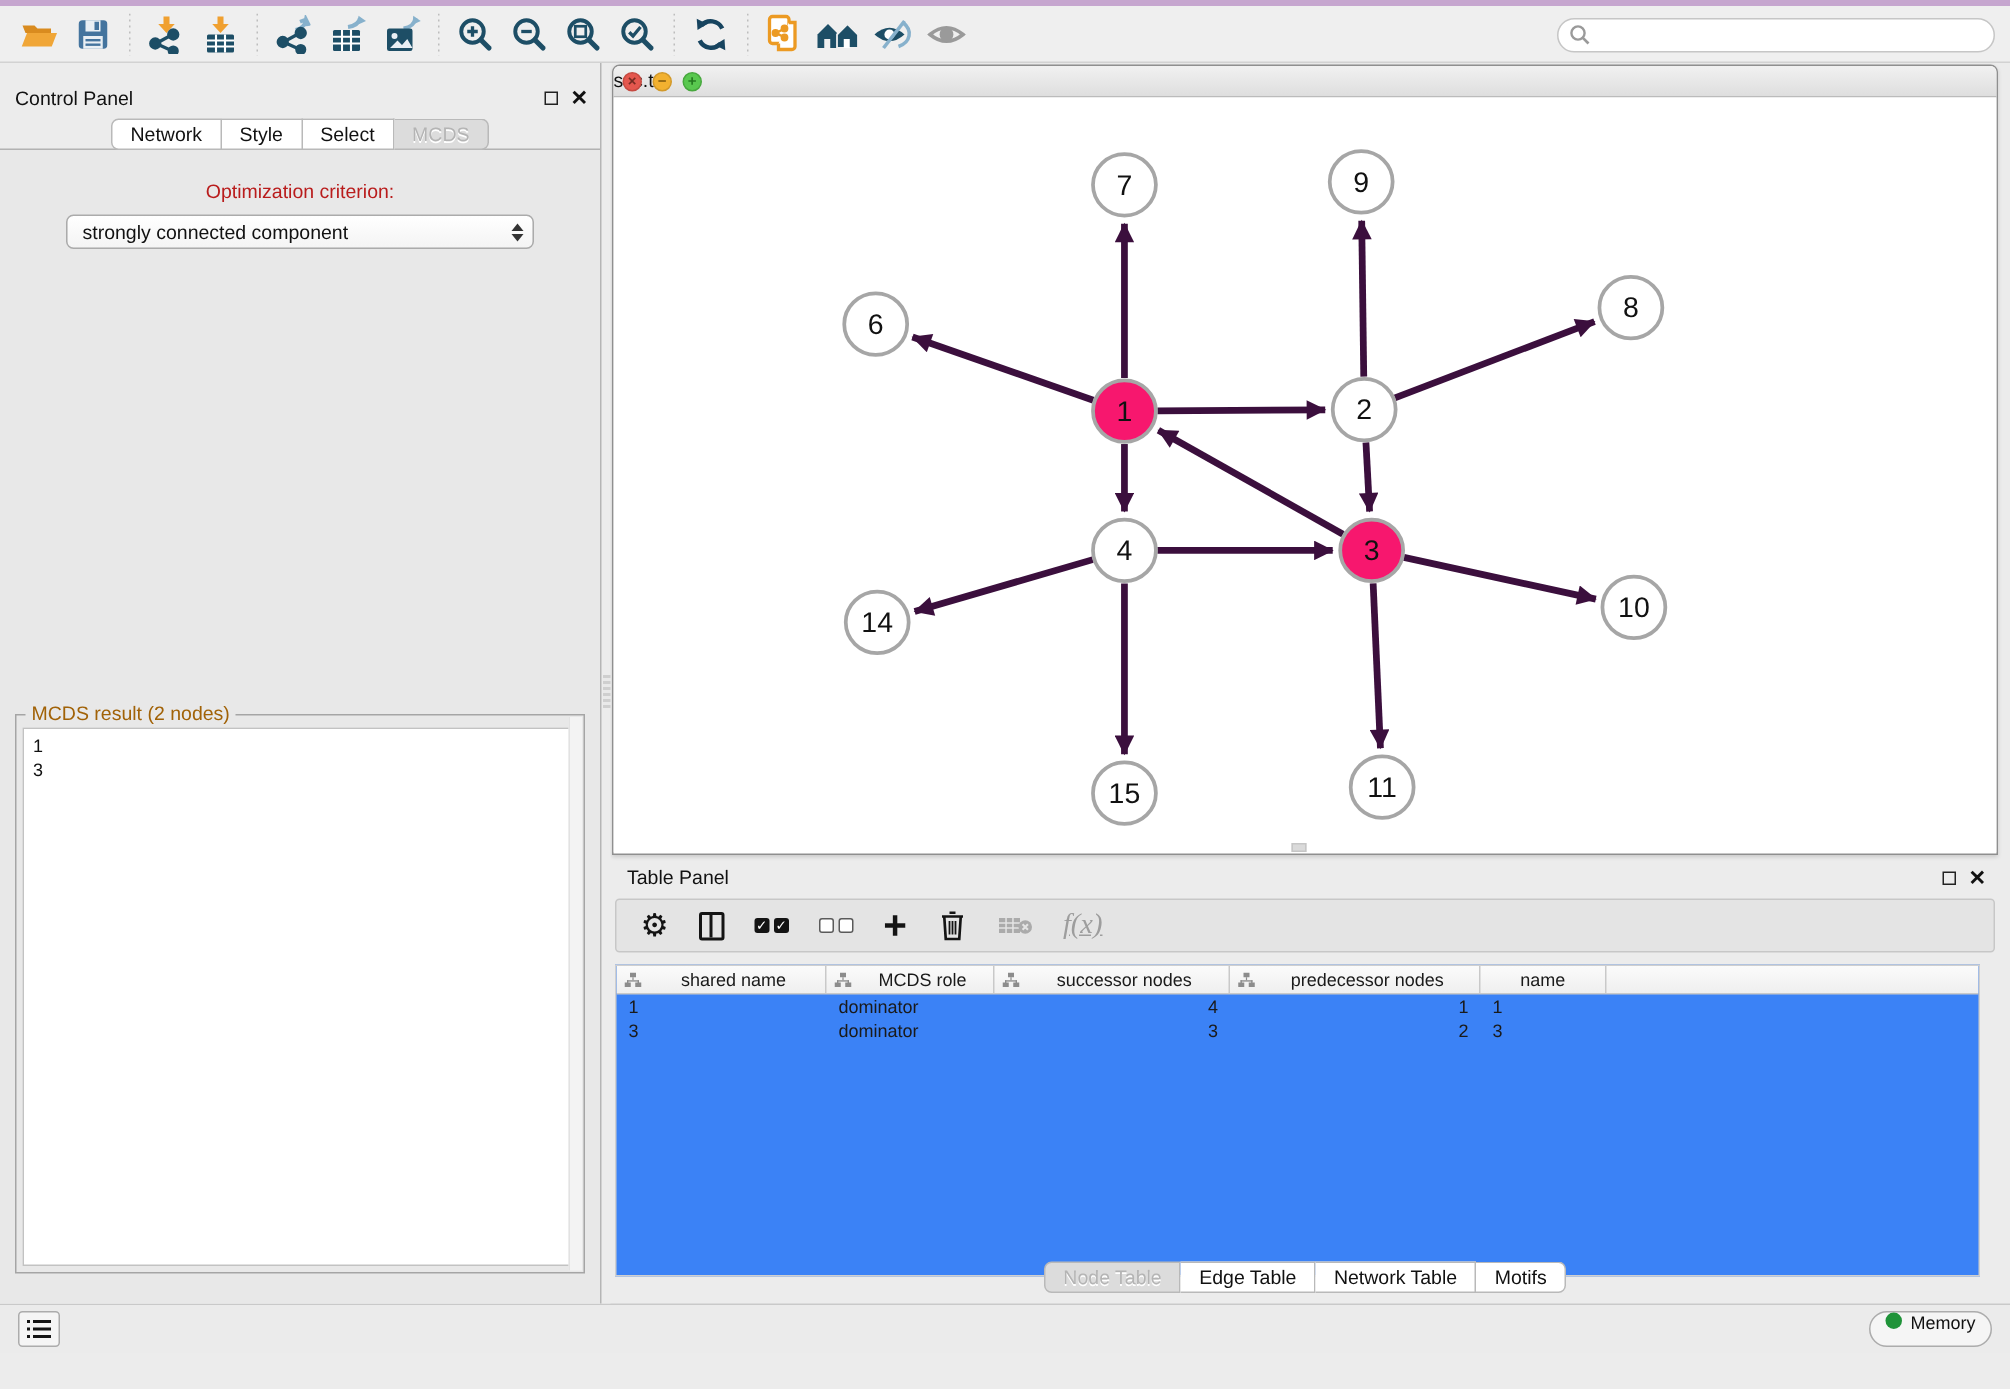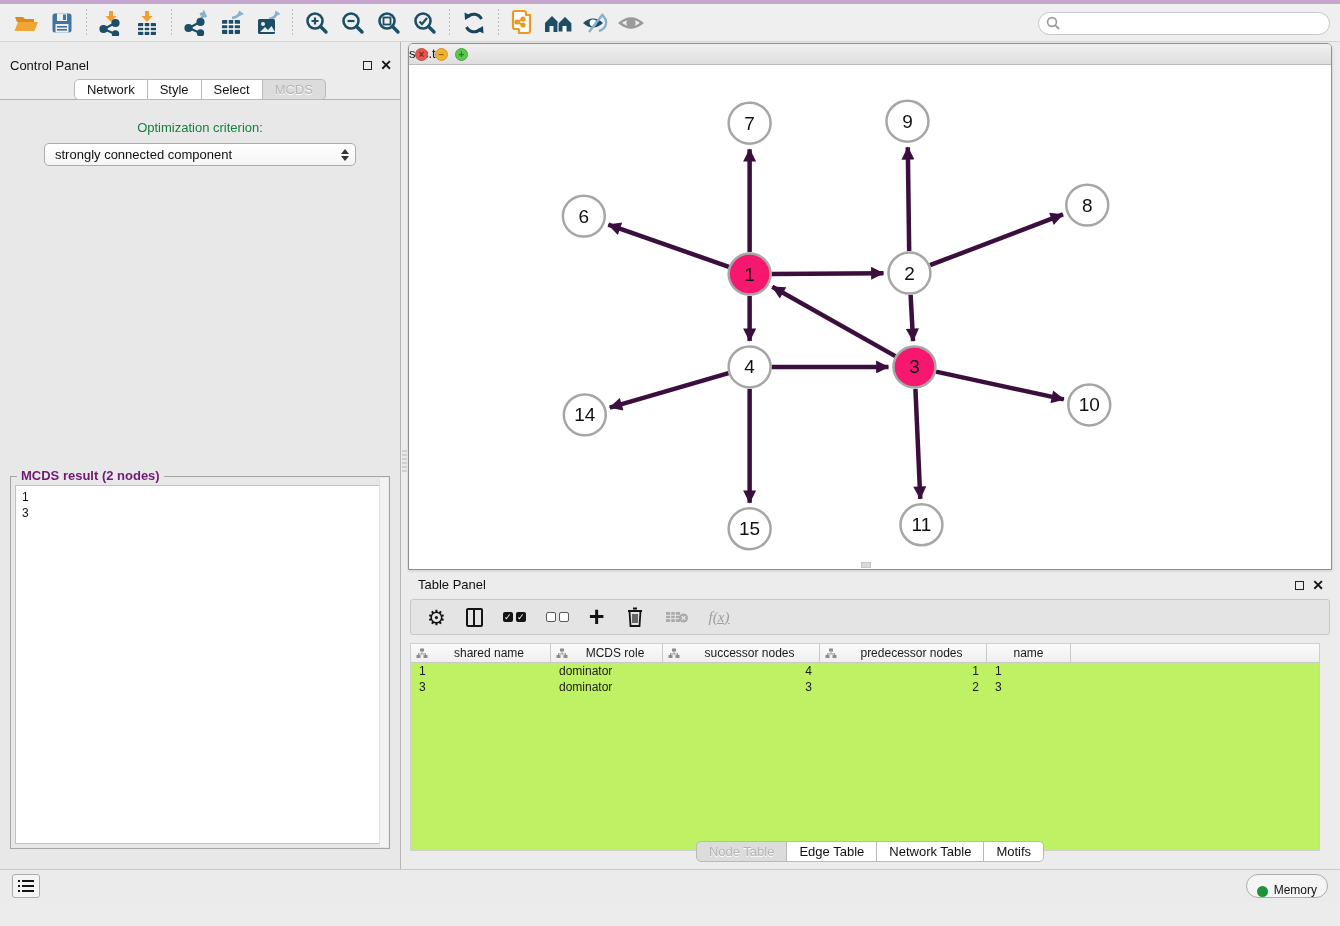--- a/index.html
+++ b/index.html
@@ -30,31 +30,31 @@
   .cp-header { height:26px; line-height:26px; padding:0 10px; font-size:13px; color:#111; position:relative; }
   .panel-wctl { position:absolute; right:8px; top:6px; display:flex; gap:8px; align-items:center; }
   .float-box { width:9px; height:9px; border:1.6px solid #222; }
   .close-x { font-size:14px; font-weight:bold; color:#111; line-height:12px; }
   .cp-tabs { display:flex; justify-content:center; position:relative; z-index:2; margin-bottom:-1px; }
   .seg { font-size:13px; padding:2px 12px; background:#fff; border:1px solid #B9B9B9; border-left:none; color:#111; cursor:default; }
   .seg:first-child { border-left:1px solid #B9B9B9; border-radius:5px 0 0 5px; }
   .seg:last-child { border-radius:0 5px 5px 0; }
   .seg.sel { background:#DCDCDC; color:#B4B4B4; text-shadow:0 1px 0 #fff; }
   .cp-body { flex:1; background:#E8E8E8; border-top:1px solid #B2B2B2; position:relative; padding-top:20px; }
-  .opt-label { text-align:center; font-size:13px; color:#15803d; margin-bottom:8px; }
+  .opt-label { text-align:center; font-size:13px; color:#b91c1c; margin-bottom:8px; }
   .dropdown { margin:0 44px; height:23px; background:linear-gradient(#FFFFFF,#F4F4F4); border:1px solid #ABABAB; border-radius:5px; display:flex; align-items:center; padding:0 6px 0 10px; font-size:13px; color:#111; }
   .dropdown .dd-text { flex:1; }
   .dd-arrows { display:flex; flex-direction:column; gap:2px; align-items:center; }
   .dd-arrows i { width:0; height:0; border-left:4px solid transparent; border-right:4px solid transparent; display:block; }
   .dd-up { border-bottom:5px solid #333; }
   .dd-down { border-top:5px solid #333; }
   .cp-buttons { display:flex; justify-content:center; gap:14px; margin-top:12px; }
   .btn { height:22px; padding:0 14px; font-size:13px; color:#111; background:linear-gradient(#FFFFFF,#F1F1F1); border:1px solid #A9A9A9; border-radius:4px; line-height:20px; }
   .result-box { position:absolute; left:10px; right:10px; top:376px; bottom:20px; border:1px solid #A5A5A5; }
-  .result-legend { position:absolute; top:-9px; left:6px; background:#E8E8E8; padding:0 4px; font-size:13px; color:#701a75;font-weight:bold; }
+  .result-legend { position:absolute; top:-9px; left:6px; background:#E8E8E8; padding:0 4px; font-size:13px; color:#a16207; }
   .result-inner { position:absolute; left:4px; right:4px; top:8px; bottom:4px; background:#fff; border:1px solid #C2C2C2; font-size:12px; line-height:16px; padding:3px 6px; color:#111; }
   .result-scroll { position:absolute; right:1px; top:1px; bottom:1px; width:9px; background:#F3F3F3; border-left:1px solid #E2E2E2; }
 
   
   .splitter { width:7px; background:#ECECEC; border-left:1px solid #B5B5B5; position:relative; }
   .split-grip { position:absolute; top:408px; left:1px; width:5px; height:22px; background:repeating-linear-gradient(#CFCFCF 0 2px, #E9E9E9 2px 4px); }
 
   
   .right-col { flex:1; display:flex; flex-direction:column; padding:1px 8px 0 1px; }
 
@@ -77,35 +77,35 @@
   .tp-toolbar { height:36px; margin:2px 2px 0 2px; background:#E4E4E4; border:1px solid #C7C7C7; border-radius:3px; display:flex; align-items:center; gap:20px; padding:0 16px; }
   .tpi { display:flex; align-items:center; justify-content:center; color:#141414; }
   .gear-glyph { font-size:21px; line-height:21px; }
   .col-icon { width:17px; height:19px; border:2.4px solid #141414; position:relative; border-radius:2px; }
   .col-icon::after { content:""; position:absolute; left:50%; top:0; bottom:0; width:2px; background:#141414; transform:translateX(-50%); }
   .chk { width:10px; height:10px; background:#141414; color:#fff; font-size:9px; line-height:10px; text-align:center; display:inline-block; border-radius:2px; }
   .chk + .chk { margin-left:3px; }
   .unchk { width:10px; height:10px; border:1.6px solid #5A5A5A; background:#fff; display:inline-block; border-radius:2px; }
   .unchk + .unchk { margin-left:3px; }
   .plus-glyph { font-size:27px; font-weight:bold; line-height:20px; }
-  .fx { font-family:"Liberation Serif", serif; font-style:italic; font-size:15px; color:#9D9D9D;text-decoration:underline; }
-  .tp-table { margin:8px 12px 0 2px; background:#bef264; border:1px solid #CFCFCF; height:208px; overflow:hidden; }
+  .fx { font-family:"Liberation Serif", serif; font-style:italic; font-size:19px; color:#9D9D9D;text-decoration:underline; }
+  .tp-table { margin:8px 12px 0 2px; background:#3b82f6; border:1px solid #CFCFCF; height:208px; overflow:hidden; }
   .thead { display:flex; height:19px; background:linear-gradient(#FBFBFB,#EFEFEF); border-bottom:1px solid #C9C9C9; }
   .thcell { display:flex; align-items:center; gap:5px; padding:0 5px; border-right:1px solid #C9C9C9; font-size:12px; color:#1A1A1A; }
   .thcell .lbl { flex:1; text-align:center; }
   .c0 { width:140px; } .c1 { width:112px; } .c2 { width:157px; } .c3 { width:167px; } .c4 { width:84px; }
   .trow { display:flex; height:16px; align-items:center; font-size:12px; color:#1A1A1A; }
   .tcell { padding:0 8px; overflow:hidden; white-space:nowrap; }
   .a-left { text-align:left; } .a-right { text-align:right; }
   .tp-tabs { position:absolute; bottom:7px; left:0; right:0; display:flex; justify-content:center; }
 
   
   .statusbar { height:33px; border-top:1px solid #C9C9C9; background:#EBEBEB; display:flex; align-items:center; justify-content:space-between; padding:0 12px; }
   .list-btn { width:28px; height:24px; background:#F5F5F5; border:1px solid #ACACAC; border-radius:3px; display:flex; align-items:center; justify-content:center; }
-  .memory-btn { height:24px; background:#F5F5F5; border:1px solid #ACACAC; border-radius:12px; display:flex; align-items:flex-end; gap:6px; padding:0 10px; font-size:12px; color:#111; }
+  .memory-btn { height:24px; background:#F5F5F5; border:1px solid #ACACAC; border-radius:12px; display:flex; align-items:flex-start; gap:6px; padding:0 10px; font-size:12px; color:#111; }
   .mem-dot { width:11px; height:11px; border-radius:50%; }
 </style>
 </head>
 <body>
 
 <div class="app">
 
   <div class="accent-strip"></div>
 
   <div class="toolbar">

